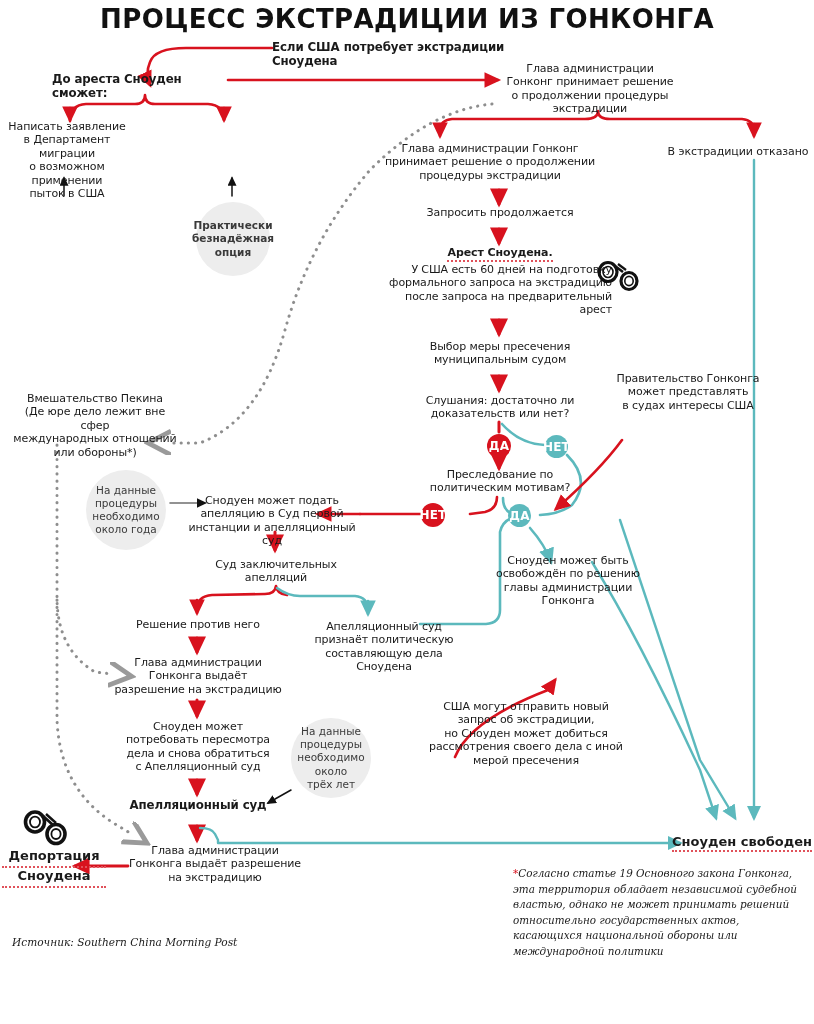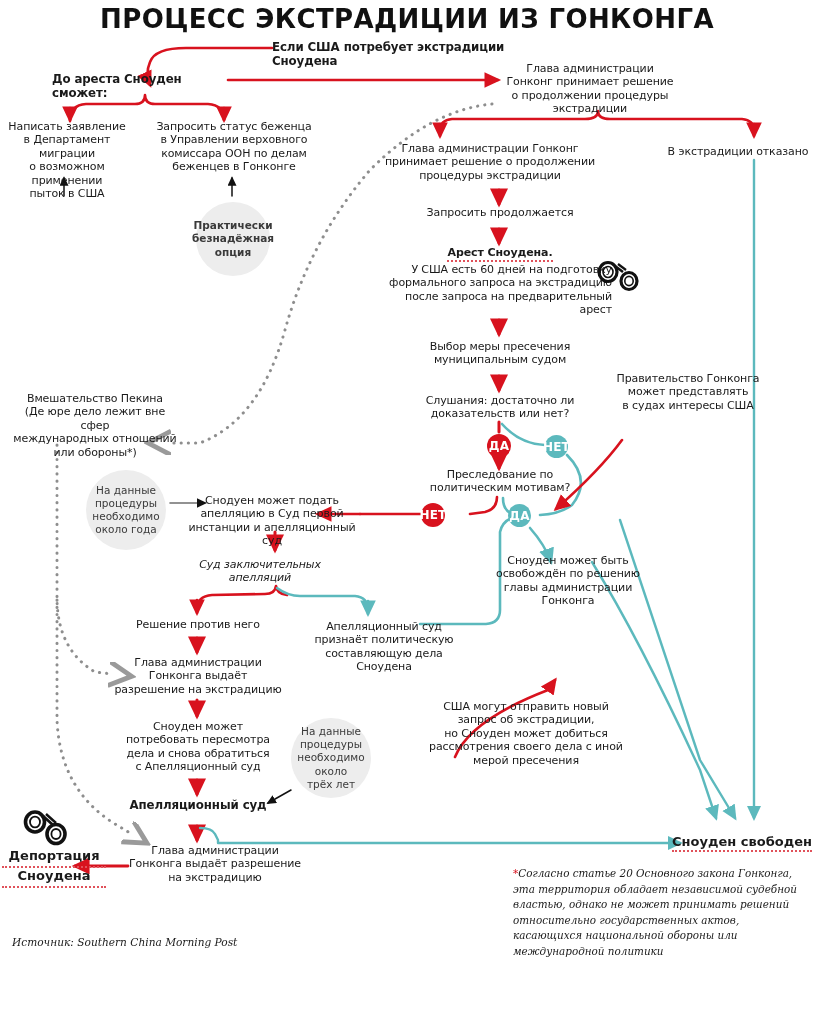--- a/index.html
+++ b/index.html
@@ -206,24 +206,20 @@
 
   <div class="node t12 bold" style="left:272px; top:40px; width:270px; text-align:left;">Если США потребует экстрадиции Сноудена</div>
 
   <div class="node t12 bold" style="left:52px; top:72px; width:180px; text-align:left;">До ареста Сноуден сможет:</div>
 
   <div class="node t11" style="left:0px; top:120px; width:134px; white-space:pre-line;">Написать заявление
 в Департамент миграции
 о возможном применении
 пыток в США</div>
 
-  <div class="node t11" style="left:155px; top:120px; width:158px; white-space:pre-line;">Запросить статус беженца
-в Управлении верховного
-комиссара ООН по делам
-беженцев в Гонконге</div>
 
   <div class="node t11" style="left:497px; top:62px; width:186px; white-space:pre-line;">Глава администрации
 Гонконг принимает решение
 о продолжении процедуры
 экстрадиции</div>
 
   <div class="node t11" style="left:379px; top:142px; width:222px; white-space:pre-line;">Глава администрации Гонконг
 принимает решение о продолжении
 процедуры экстрадиции</div>
 
@@ -250,21 +246,21 @@
 политическим мотивам?</div>
 
   <div class="node t11" style="left:592px; top:372px; width:192px; white-space:pre-line;">Правительство Гонконга
 может представлять
 в судах интересы США</div>
 
   <div class="node t11" style="left:177px; top:494px; width:190px; white-space:pre-line;">Снодуен может подать
 апелляцию в Суд первой
 инстанции и апелляционный суд</div>
 
-  <div class="node t11" style="left:180px; top:558px; width:160px; white-space:pre-line;font-style:italic;">Суд заключительных
+  <div class="node t11" style="left:196px; top:558px; width:160px; white-space:pre-line;">Суд заключительных
 апелляций</div>
 
   <div class="node t11" style="left:118px; top:618px; width:160px;">Решение против него</div>
 
   <div class="node t11" style="left:300px; top:620px; width:168px; white-space:pre-line;">Апелляционный суд
 признаёт политическую
 составляющую дела
 Сноудена</div>
 
   <div class="node t11" style="left:478px; top:554px; width:180px; white-space:pre-line;">Сноуден может быть
@@ -351,18 +347,18 @@
   <div class="terminal" style="left:2px; top:848px; width:104px; line-height:1.3;">
     <span class="dotted-ul" style="display:block;" id="dep1">Депортация</span>
     <span class="dotted-ul" style="display:block;" id="dep2">Сноудена</span>
   </div>
 
   <div class="terminal" style="left:672px; top:834px; width:140px;">
     <span class="dotted-ul">Сноуден свободен</span>
   </div>
 
   <div class="footnote" style="left:513px; top:866px; width:290px;">
-    <span class="star">*</span><span id="fnbody">Согласно статье 20 Основного закона Гонконга, эта территория обладает независимой судебной властью, однако не может принимать решений относительно государственных актов, касающихся национальной обороны или международной политики</span>
+    <span class="star">*</span><span id="fnbody">Согласно статье 19 Основного закона Гонконга, эта территория обладает независимой судебной властью, однако не может принимать решений относительно государственных актов, касающихся национальной обороны или международной политики</span>
   </div>
 
   <div class="source" style="left:12px; top:936px; width:300px;">Источник: Southern China Morning Post</div>
 
 </div>
 
 </body></html>

